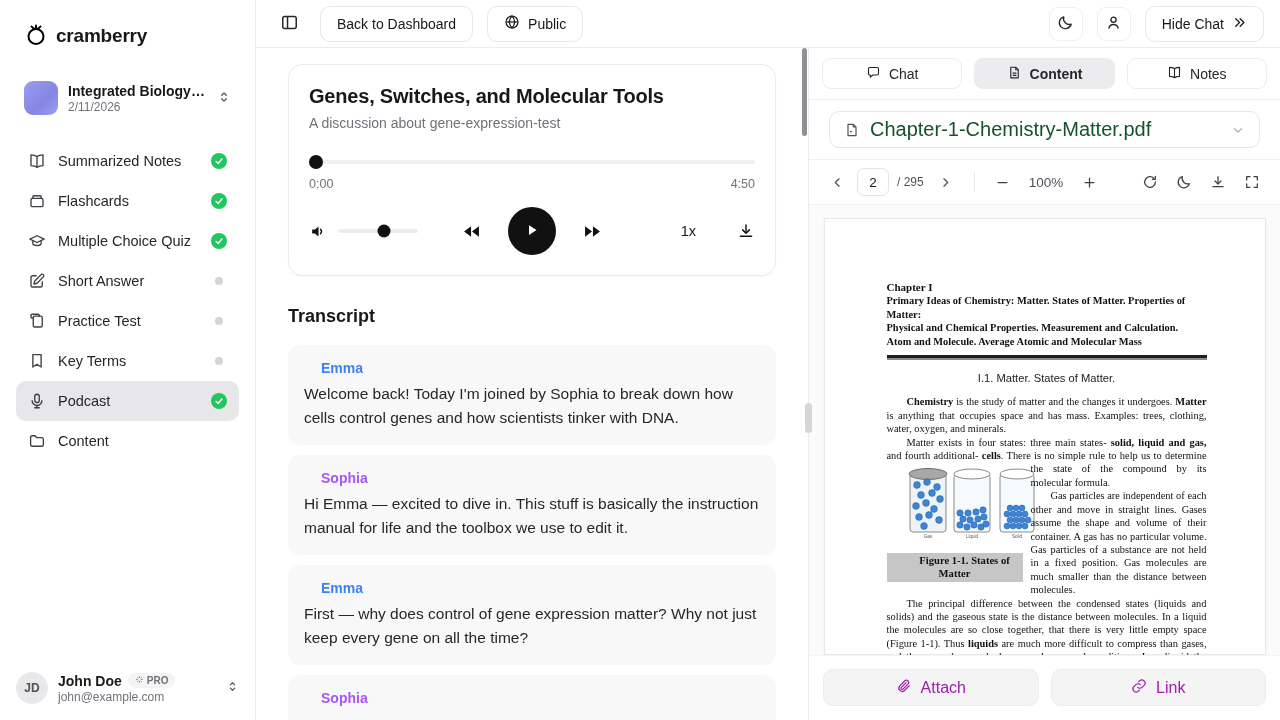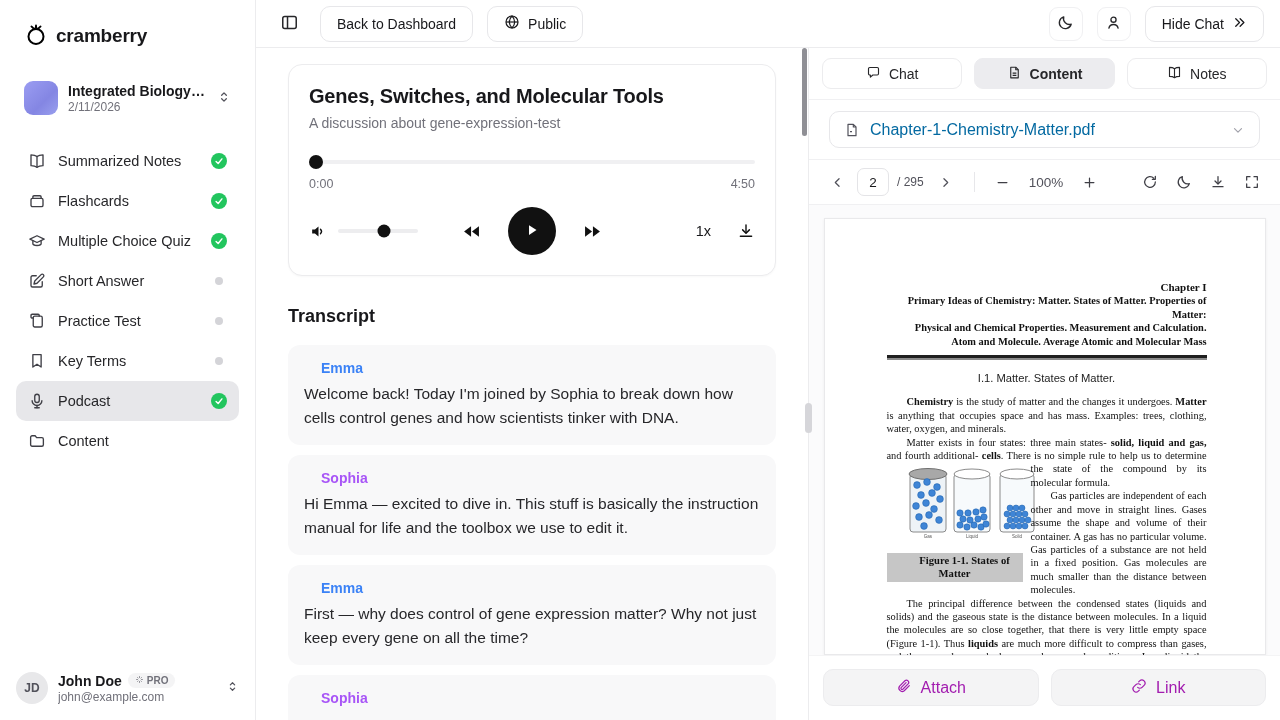--- a/index.html
+++ b/index.html
@@ -52,51 +52,51 @@
   .progress-wrap { margin-top:24px; position:relative; height:14px; display:flex; align-items:center; cursor:pointer; }
   .progress-track { width:100%; height:4px; border-radius:2px; background:#f0f0f2; }
   .progress-thumb { position:absolute; left:0; top:0; width:14px; height:14px; border-radius:50%; background:#111; }
   .time-row { display:flex; justify-content:space-between; margin-top:8px; font-size:12.5px; color:#71717a; }
   .controls-row { display:flex; align-items:center; margin-top:16px; }
   .ctrl-left { flex:1; display:flex; align-items:center; gap:10px; }
   .vol-track { position:relative; width:80px; height:4px; border-radius:2px; background:#ededef; cursor:pointer; }
   .vol-thumb { position:absolute; top:50%; left:57%; width:13px; height:13px; border-radius:50%; background:#111; transform:translate(-50%,-50%); }
   .ctrl-center { display:flex; align-items:center; gap:26px; }
   .play-btn { width:48px; height:48px; border-radius:50%; background:#111; display:flex; align-items:center; justify-content:center; cursor:pointer; border:none; }
-  .ctrl-right { flex:1; display:flex; align-items:center; justify-content:flex-end; gap:26px; }
+  .ctrl-right { flex:1; display:flex; align-items:center; justify-content:flex-end; gap:41px; }
   .speed-label { font-size:14.5px; color:#18181b; cursor:pointer; }
   .transcript-heading { font-size:18px; font-weight:700; margin:30px 0 18px 0; }
   .msg-card { background:#f8f8f9; border-radius:12px; padding:15px 16px; margin-bottom:10px; }
   .msg-speaker { font-size:14px; font-weight:600; margin-bottom:6px;padding-left:17px; }
   .msg-speaker.emma { color:#3b82f6; }
   .msg-speaker.sophia { color:#a855f7; }
   .msg-text { font-size:15.5px; line-height:24px; color:#27272a; }
   .main-scrollbar { position:absolute; top:0; right:1px; width:5px; height:88px; background:#8f8f95; border-radius:3px; }
 
   
   .panel { width:472px; min-width:472px; border-left:1px solid #ececee; display:flex; flex-direction:column; background:#fff; position:relative; }
   .resize-handle { position:absolute; left:-4px; top:355px; width:7px; height:30px; border-radius:4px; background:#d6d6da; z-index:5; cursor:col-resize; }
   .tabs-row { display:flex; gap:12px; padding:10px 13px; border-bottom:1px solid #f0f0f2; }
   .tab { flex:1; display:flex; align-items:center; justify-content:center; gap:8px; height:31px; border-radius:9px; border:1px solid #ececee; background:#fff; font-size:14px; color:#27272a; cursor:pointer; }
   .tab.active { background:#ececef; border-color:#ececef; font-weight:600; }
   .tab svg { width:15px; height:15px; }
   .file-row-wrap { padding:11px 20px; border-bottom:1px solid #f0f0f2; }
   .file-row { display:flex; align-items:center; gap:10px; height:37px; border:1px solid #e7e7ea; border-radius:10px; padding:0 14px; cursor:pointer; }
-  .file-name { flex:1; font-size:16px; color:#0369a1; white-space:nowrap; overflow:hidden; text-overflow:ellipsis; }
+  .file-name { flex:1; font-size:20px; color:#14532d; white-space:nowrap; overflow:hidden; text-overflow:ellipsis; }
   .pdf-toolbar { display:flex; align-items:center; padding:8px 14px; border-bottom:1px solid #f0f0f2; gap:6px; color:#3f3f46; }
   .pager-btn { width:28px; height:28px; display:flex; align-items:center; justify-content:center; cursor:pointer; color:#52525b; background:none; border:none; }
   .page-input { width:32px; height:28px; border:1px solid #e4e4e7; border-radius:7px; text-align:center; font-size:13.5px; font-family:inherit; color:#18181b; background:#fff; }
   .page-total { font-size:12px; color:#52525b; margin:0 2px; }
   .tb-div { width:1px; height:20px; background:#e7e7ea; margin:0 8px; }
   .zoom-label { font-size:13.5px; color:#52525b; margin:0 6px; }
   .tb-spacer { flex:1; }
   .tb-icon { width:28px; height:28px; display:flex; align-items:center; justify-content:center; cursor:pointer; color:#3f3f46; background:none; border:none; }
   .pdf-area { flex:1; min-height:0; background:#fbfbfc; overflow:hidden; display:flex; justify-content:center; padding-top:13px; }
   .pdf-page { width:442px; background:#fff; border:1px solid #e9e9eb; box-shadow:0 1px 3px rgba(0,0,0,.06); padding:62px 58px 20px 62px; font-family:"Liberation Serif", serif; font-size:10.4px; line-height:13.4px; color:#111; }
-  .pdf-center { text-align:right; font-weight:700; }
+  .pdf-center { text-align:left; font-weight:700; }
   .pdf-chapter { font-size:11px; }
   .pdf-rule { border-top:3px solid #1f1f1f; border-bottom:2px solid #8a8a8a; height:4px; margin:7px 0 10px 0; }
   .pdf-section { font-family:"Liberation Sans", sans-serif; font-size:11.2px; text-align:center; color:#222; margin:12px 0 10px 0; font-weight:400; }
   .pdf-p { text-align:justify; text-indent:20px; }
   .figwrap { float:left; width:136px; margin:3px 8px 2px 0; text-align:center; }
   .figcap { display:inline-block; background:#c6c6c6; font-weight:700; font-size:10.6px; padding:1px 4px; margin-top:4px; font-family:"Liberation Serif", serif; }
   .fig-label { font-size:4.5px; fill:#555; font-family:"Liberation Sans", sans-serif; }
 
   
   .actions-row { display:flex; gap:12px; padding:13px 14px 14px 14px; border-top:1px solid #f4f4f5; }

